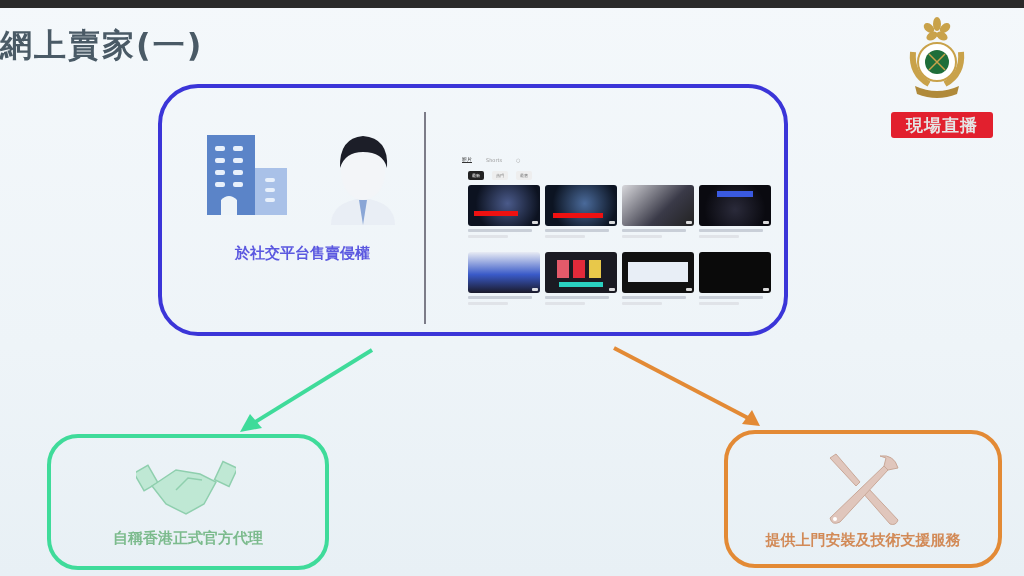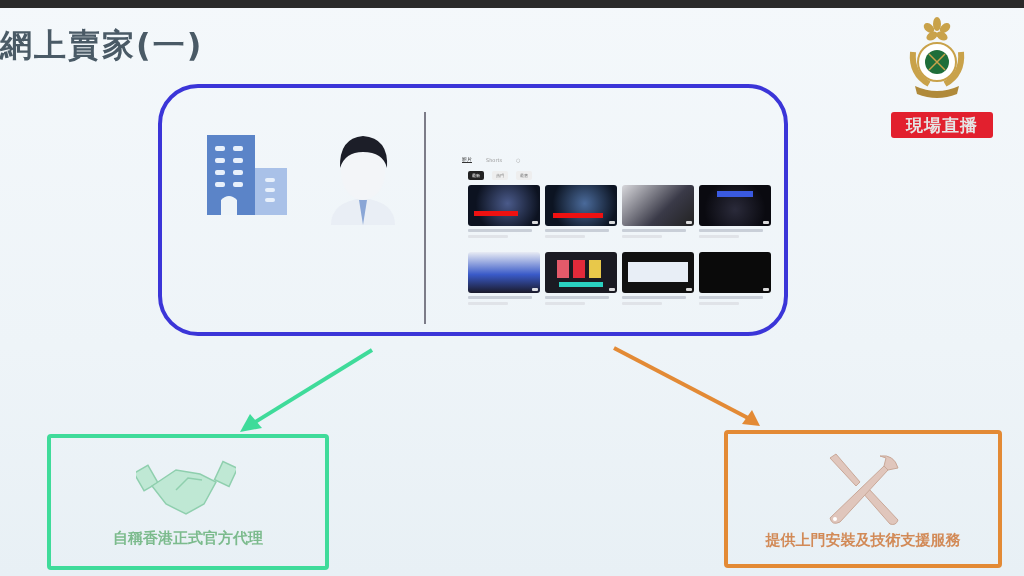--- a/index.html
+++ b/index.html
@@ -24,21 +24,21 @@
   .tabs .on{color:#333;border-bottom:1px solid #333;}
   .chips{position:absolute;left:16px;top:19px;display:flex;gap:8px;font-size:4px;}
   .chip{padding:2px 4px;border-radius:2px;background:#eee;color:#777;}
   .chip.on{background:#222;color:#fff;}
   .grid{position:absolute;left:16px;top:33px;display:grid;grid-template-columns:repeat(4,72px);column-gap:5px;row-gap:14px;}
   .card .thumb{width:72px;height:41px;border-radius:3px;position:relative;overflow:hidden;}
   .card .line{height:3px;background:#c9cfd8;margin-top:3px;width:64px;border-radius:1px;}
   .card .line.s{width:40px;background:#e0e3e8;}
   .dur{position:absolute;right:2px;bottom:2px;width:6px;height:3px;background:#fff;opacity:.85;border-radius:1px;}
   .arrows{position:absolute;left:0;top:0;width:1024px;height:576px;pointer-events:none;}
-  .sub-box{position:absolute;box-sizing:border-box;border-radius:4px;}
+  .sub-box{position:absolute;box-sizing:border-box;border-radius:31px;}
   .sub-left{left:47px;top:434px;width:282px;height:136px;border:4px solid #3fdb9a;}
   .sub-right{left:724px;top:430px;width:278px;height:138px;border:4px solid #e38a35;}
   .sub-caption{position:absolute;left:0;width:100%;text-align:center;font-size:15px;font-weight:bold;}
   .sub-left .sub-caption{bottom:18px;color:#7cbb8d;}
   .sub-right .sub-caption{bottom:14px;color:#d28a57;}
   .sub-icon{position:absolute;}
 </style>
 </head>
 <body>
 
@@ -88,20 +88,21 @@
   </g>
   <g>
     <path d="M128 95 Q128 72 160 68 Q192 72 192 95 Z" fill="#e9eef5"></path>
     <path d="M156 70 L160 95 L164 70 Z" fill="#8aa6d6"></path>
     <ellipse cx="160" cy="42" rx="22" ry="28" fill="#f3f5f8"></ellipse>
     <path d="M137 38 Q136 8 160 6 Q186 8 184 38 Q180 22 160 22 Q142 22 137 38 Z" fill="#1c1e28"></path>
   </g>
 </svg>
 
 <div class="main-caption">
+  <div>於社交平台售賣侵權</div>
 </div>
 
 <div class="shot">
   <div class="tabs">
     <span class="on">影片</span>
     <span>Shorts</span>
     <span>○</span>
   </div>
   <div class="chips">
     <span class="chip on">最新</span>

